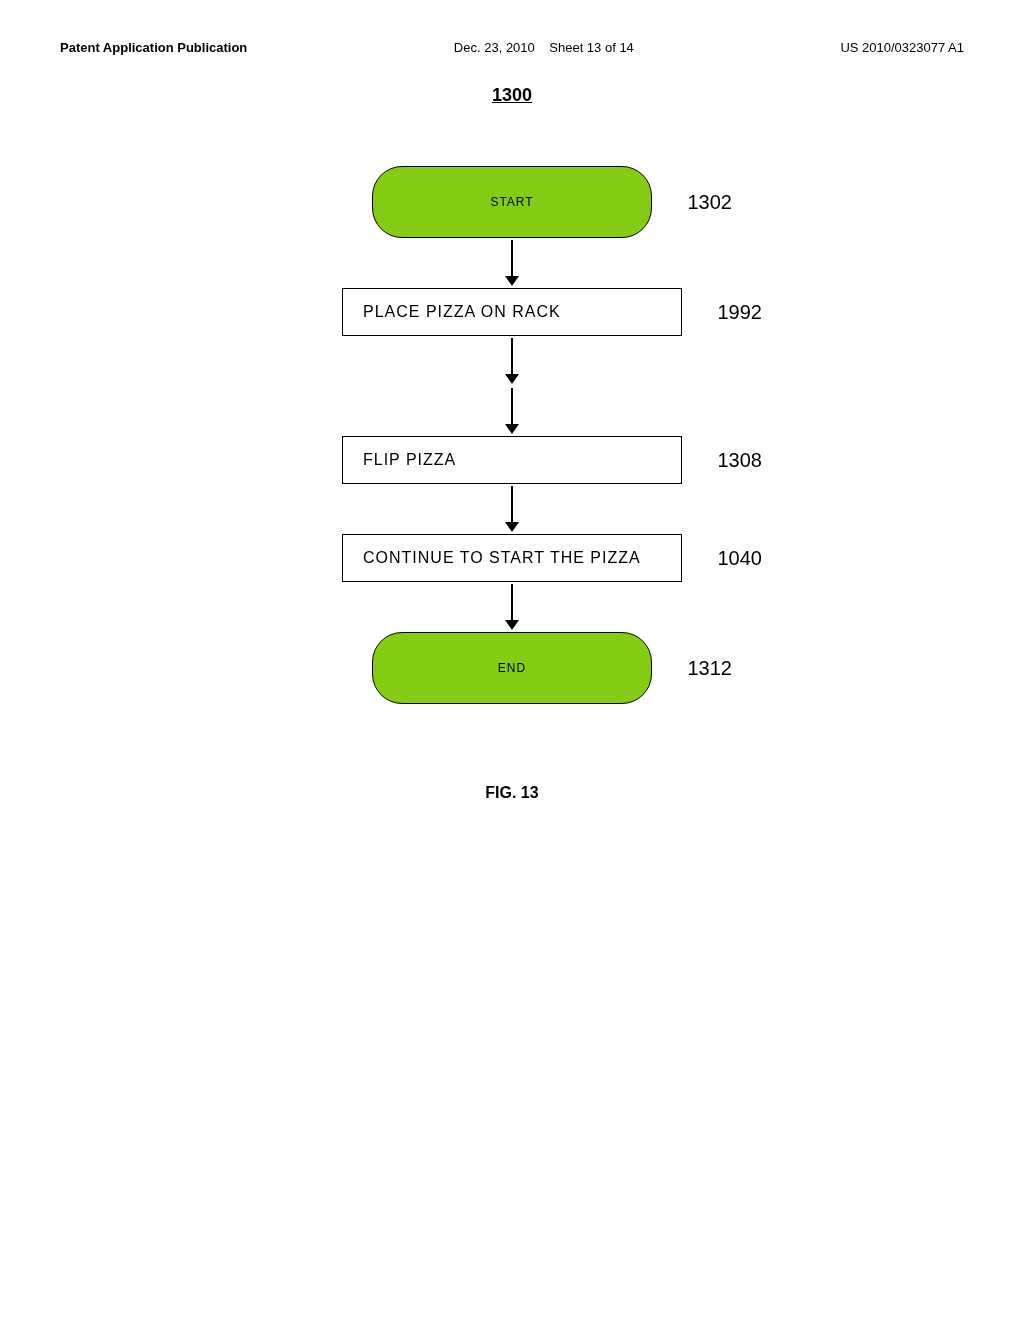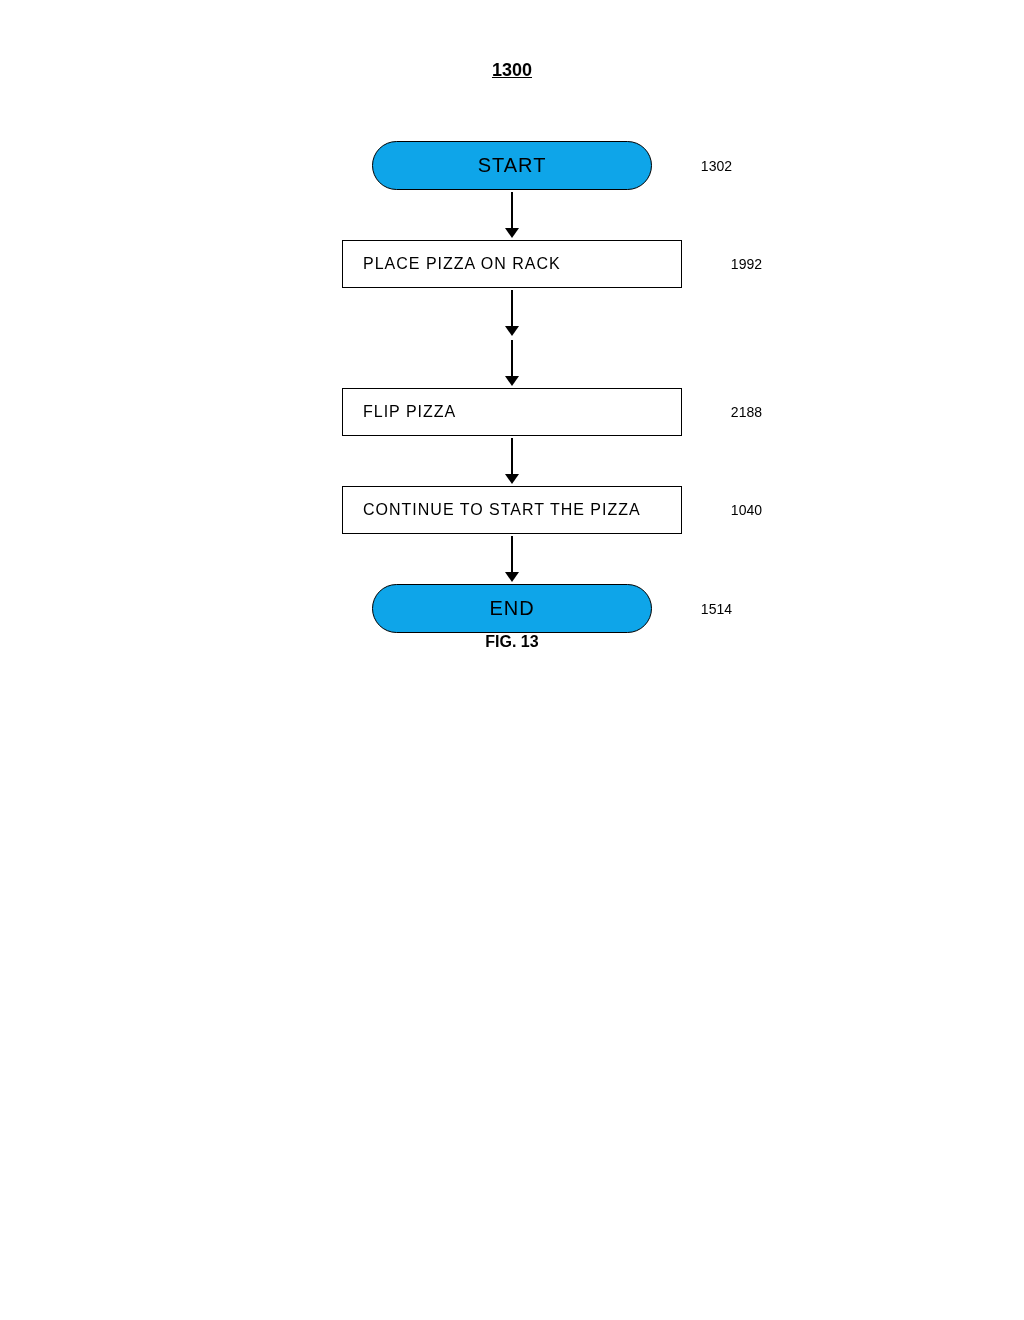--- a/index.html
+++ b/index.html
@@ -59,25 +59,25 @@
       flex-direction: column;
       align-items: center;
       position: relative;
       margin: 0 auto;
       width: 500px;
     }
 
     .node-start-end {
       border: 1.5px solid #000;
       border-radius: 30px;
-      padding: 12px 60px;
+      padding: 28px 60px;
       text-align: center;
-      font-size: 20px;
+      font-size: 12px;
       font-weight: normal;
-      background: #0ea5e9;
+      background: #84cc16;
       min-width: 280px;
       letter-spacing: 1px;
     }
 
     .node-rect {
       border: 1.5px solid #000;
       padding: 14px 20px;
       text-align: left;
       font-size: 16px;
       font-weight: normal;
@@ -105,43 +105,53 @@
       height: 0;
       border-left: 7px solid transparent;
       border-right: 7px solid transparent;
       border-top: 10px solid #000;
     }
 
     .figure-caption {
       text-align: center;
       font-size: 16px;
       font-weight: bold;
+      margin-top: 80px;
     }
 
     .node-wrapper {
       position: relative;
       display: flex;
       align-items: center;
       justify-content: center;
     }
 
     .ref-label {
       position: absolute;
       right: -80px;
       top: 50%;
       transform: translateY(-50%);
-      font-size: 14px;
+      font-size: 20px;
       color: #000;
     }
   </style>
 </head>
 <body>
 
 <div class="page">
 
+  <div class="header">
+    <span class="header-left">Patent Application Publication</span>
+    <span class="header-center">
+      <span>Dec. 23, 2010</span>
+      &nbsp;&nbsp;
+      <span>Sheet 13 of 14</span>
+    </span>
+    <span class="header-right">US 2010/0323077 A1</span>
+  </div>
 
   <div class="figure-number-top">1300</div>
 
   <div class="flowchart">
 
     <div class="node-wrapper">
       <div class="node-start-end">
         <span>START</span>
       </div>
       <span class="ref-label">1302</span>
@@ -167,21 +177,21 @@
 
     <div class="arrow">
       <div class="arrow-line"></div>
       <div class="arrow-head"></div>
     </div>
 
     <div class="node-wrapper">
       <div class="node-rect">
         <span>FLIP PIZZA</span>
       </div>
-      <span class="ref-label">2188</span>
+      <span class="ref-label">1308</span>
     </div>
 
     <div class="arrow">
       <div class="arrow-line"></div>
       <div class="arrow-head"></div>
     </div>
 
     <div class="node-wrapper">
       <div class="node-rect">
         <span>CONTINUE TO START THE PIZZA</span>
@@ -191,20 +201,20 @@
 
     <div class="arrow">
       <div class="arrow-line"></div>
       <div class="arrow-head"></div>
     </div>
 
     <div class="node-wrapper">
       <div class="node-start-end">
         <span>END</span>
       </div>
-      <span class="ref-label">1514</span>
+      <span class="ref-label">1312</span>
     </div>
 
   </div>
 
   <div class="figure-caption">FIG. 13</div>
 
 </div>
 
 </body></html>

